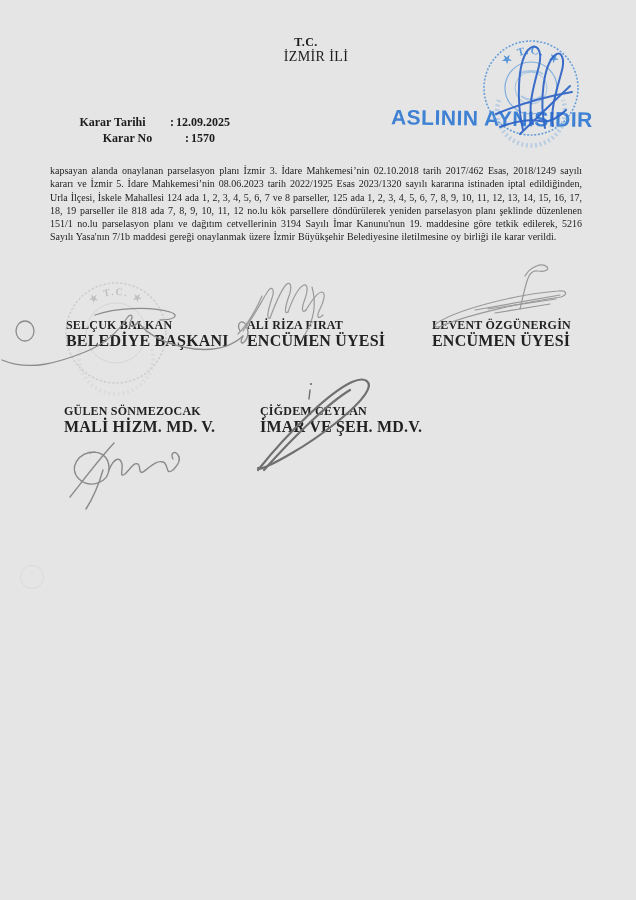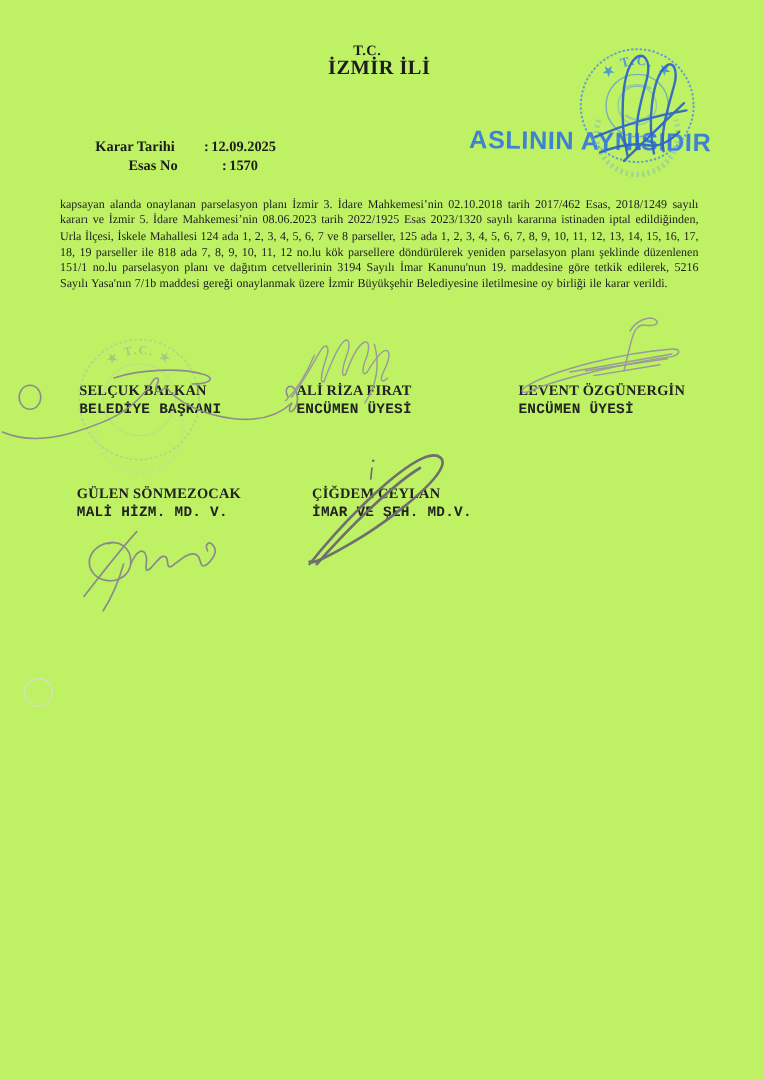--- a/index.html
+++ b/index.html
@@ -3,46 +3,46 @@
 <meta charset="utf-8">
 <style>
   html,body{margin:0;padding:0;}
   body{
     width:636px;height:900px;
     background:#ffffff;
     font-family:"Liberation Serif","DejaVu Serif",serif;
     position:relative;
     overflow:hidden;
   }
-  .page{position:absolute;inset:0;background:#bef264;}
+  .page{position:absolute;inset:0;background:#e5e5e5;}
 
   
   .header{position:absolute;left:0;top:35px;width:612px;text-align:center;color:#1c1c1c;}
   .header .tc{font-size:12px;font-weight:bold;line-height:14px;letter-spacing:.4px;}
-  .header .province{font-size:17px;font-weight:bold;line-height:15px;letter-spacing:.4px;padding-left:20px;}
+  .header .province{font-size:14px;font-weight:normal;line-height:15px;letter-spacing:.4px;padding-left:20px;}
   .header .title{display:inline-block;font-size:13px;font-weight:bold;line-height:16px;
     letter-spacing:.3px;margin-top:3px;border-bottom:1.5px solid #222;padding-bottom:1px;}
 
   
   .meta{position:absolute;left:57px;top:114px;font-size:12px;font-weight:bold;color:#1c1c1c;}
   .meta .row{line-height:16px;white-space:nowrap;text-align:center;}
   .meta .lbl{display:inline-block;width:111px;}
   .meta .sep{display:inline-block;width:8px;}
 
   
   .body-text{
     position:absolute;left:50px;top:164px;width:532px;
     font-size:10px;line-height:13.3px;text-align:justify;color:#1d1d1d;
     word-spacing:.4px;
   }
 
   
   .sig{position:absolute;color:#222;}
   .sig .name{font-size:12px;font-weight:bold;line-height:16px;letter-spacing:.2px;white-space:nowrap;}
-  .sig .role{font-size:12px;font-weight:bold;line-height:16px;letter-spacing:.2px;white-space:nowrap;font-family:Liberation Mono, monospace;}
+  .sig .role{font-size:16px;font-weight:bold;line-height:16px;letter-spacing:.2px;white-space:nowrap;}
   .sig1{left:66px;top:317px;}
   .sig2{left:247px;top:317px;}
   .sig3{left:432px;top:317px;}
   .sig4{left:64px;top:403px;}
   .sig5{left:260px;top:403px;}
 
   
   .cert-text{
     position:absolute;left:391px;top:107px;width:250px;
     font-family:"Liberation Sans","DejaVu Sans",sans-serif;
@@ -66,21 +66,21 @@
   <div class="header">
     <div class="tc">T.C.</div>
     <div class="province">İZMİR İLİ</div>
   </div>
 
   <div class="meta">
     <div class="row">
       <span class="lbl">Karar Tarihi</span><span class="sep">:</span><span>12.09.2025</span>
     </div>
     <div class="row">
-      <span class="lbl">Esas No</span><span class="sep">:</span><span>1570</span>
+      <span class="lbl">Karar No</span><span class="sep">:</span><span>1570</span>
     </div>
   </div>
 
   <div class="body-text">kapsayan alanda onaylanan parselasyon planı İzmir 3. İdare Mahkemesi’nin 02.10.2018 tarih 2017/462 Esas, 2018/1249 sayılı kararı ve İzmir 5. İdare Mahkemesi’nin 08.06.2023 tarih 2022/1925 Esas 2023/1320 sayılı kararına istinaden iptal edildiğinden, Urla İlçesi, İskele Mahallesi 124 ada 1, 2, 3, 4, 5, 6, 7 ve 8 parseller, 125 ada 1, 2, 3, 4, 5, 6, 7, 8, 9, 10, 11, 12, 13, 14, 15, 16, 17, 18, 19 parseller ile 818 ada 7, 8, 9, 10, 11, 12 no.lu kök parsellere döndürülerek yeniden parselasyon planı şeklinde düzenlenen 151/1 no.lu parselasyon planı ve dağıtım cetvellerinin 3194 Sayılı İmar Kanunu'nun 19. maddesine göre tetkik edilerek, 5216 Sayılı Yasa'nın 7/1b maddesi gereği onaylanmak üzere İzmir Büyükşehir Belediyesine iletilmesine oy birliği ile karar verildi.</div>
 
   <div class="sig sig1">
     <div class="name">SELÇUK BALKAN</div>
     <div class="role">BELEDİYE BAŞKANI</div>
   </div>
   <div class="sig sig2">

